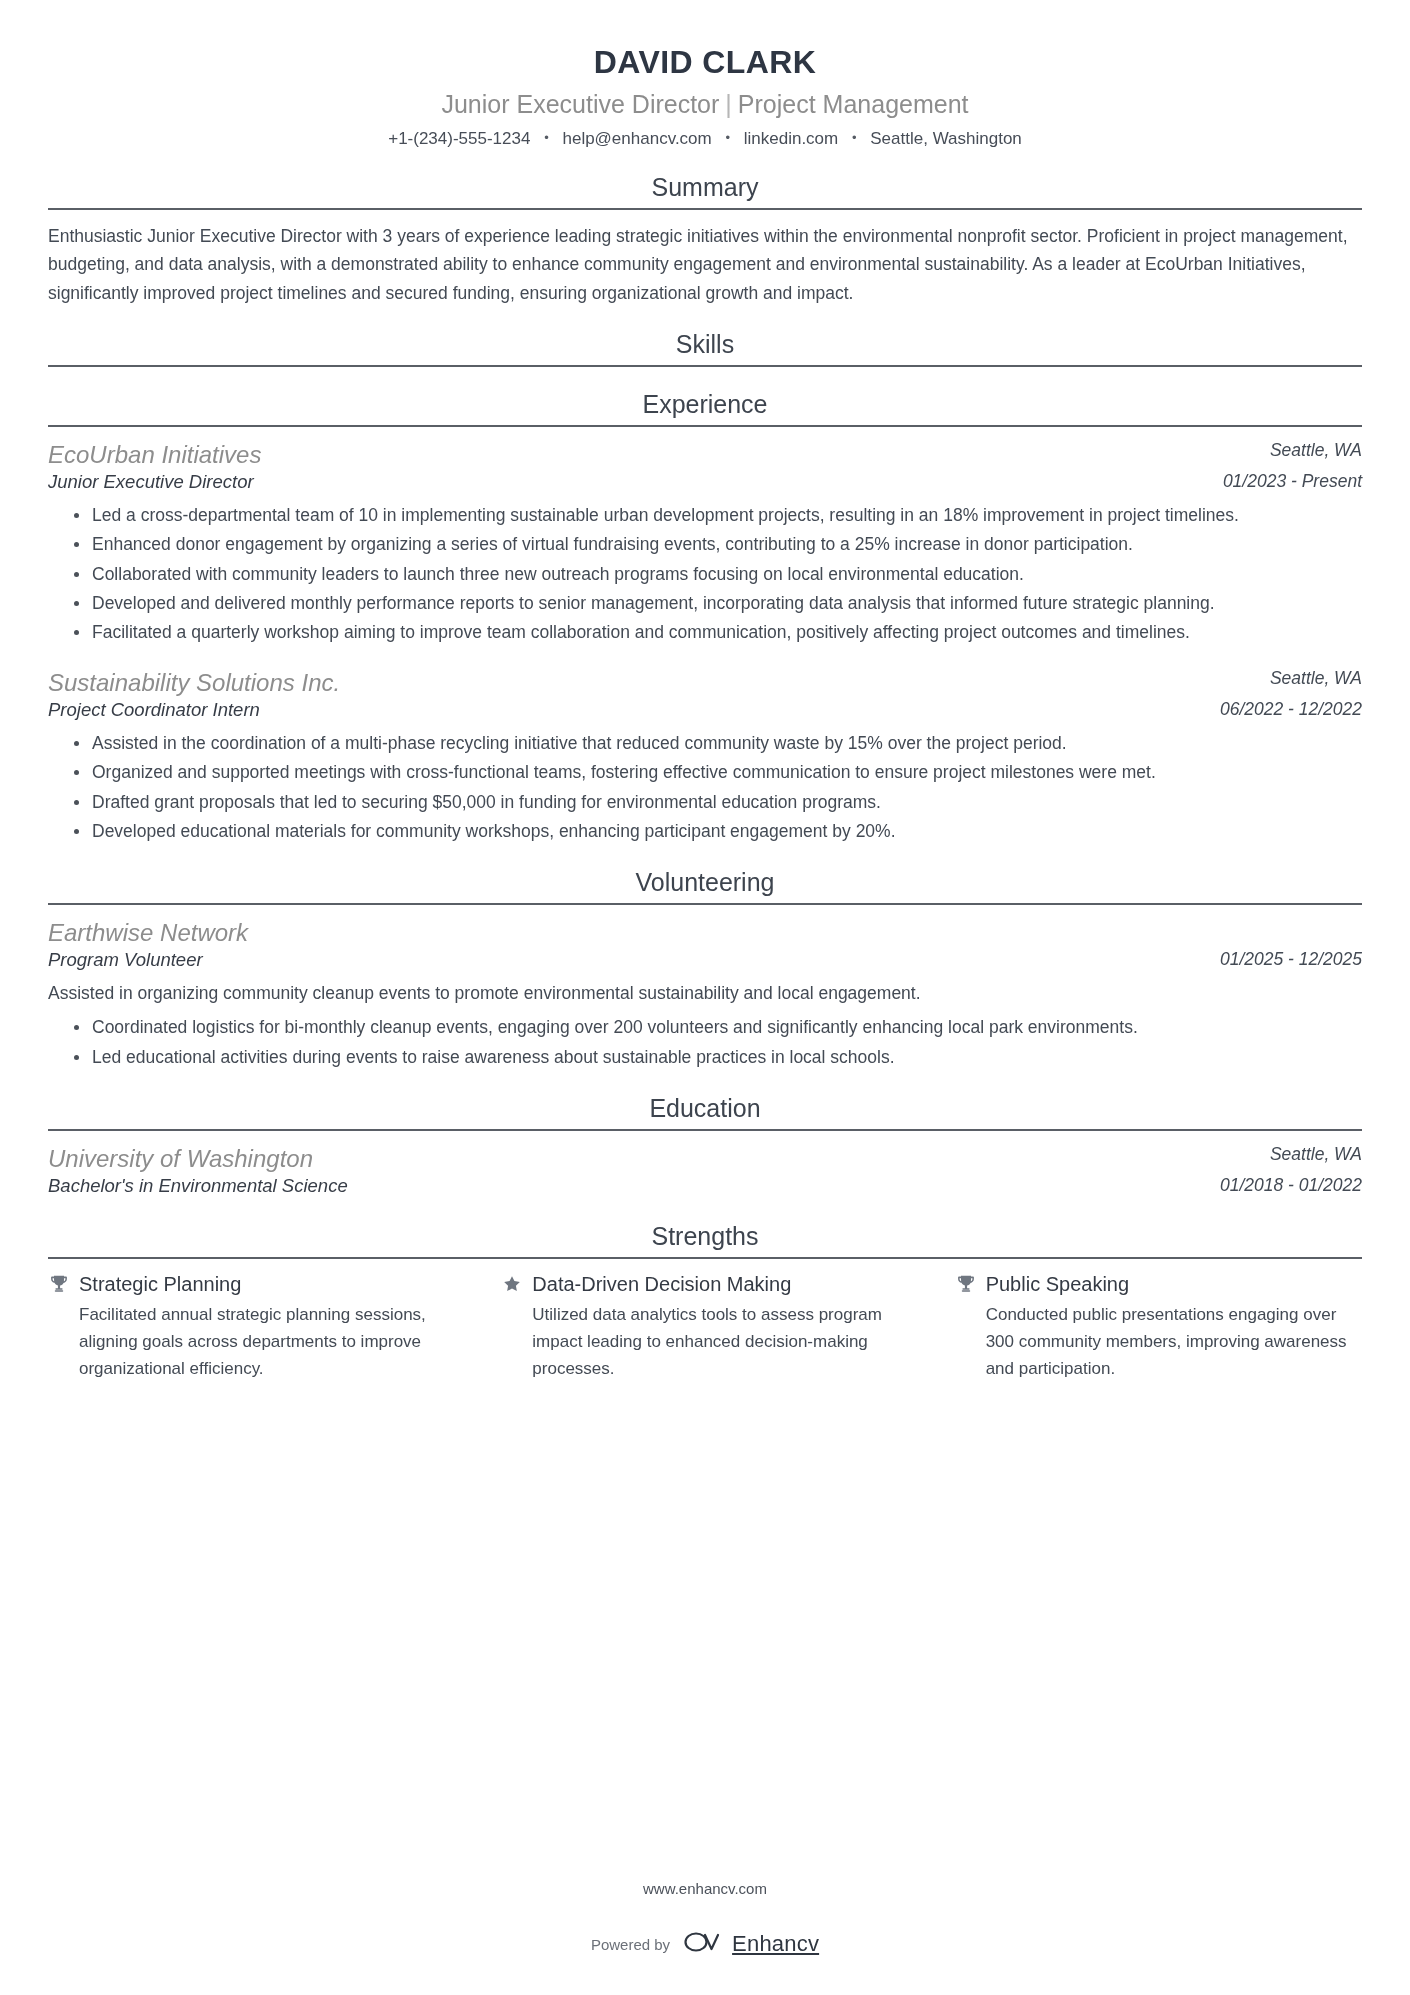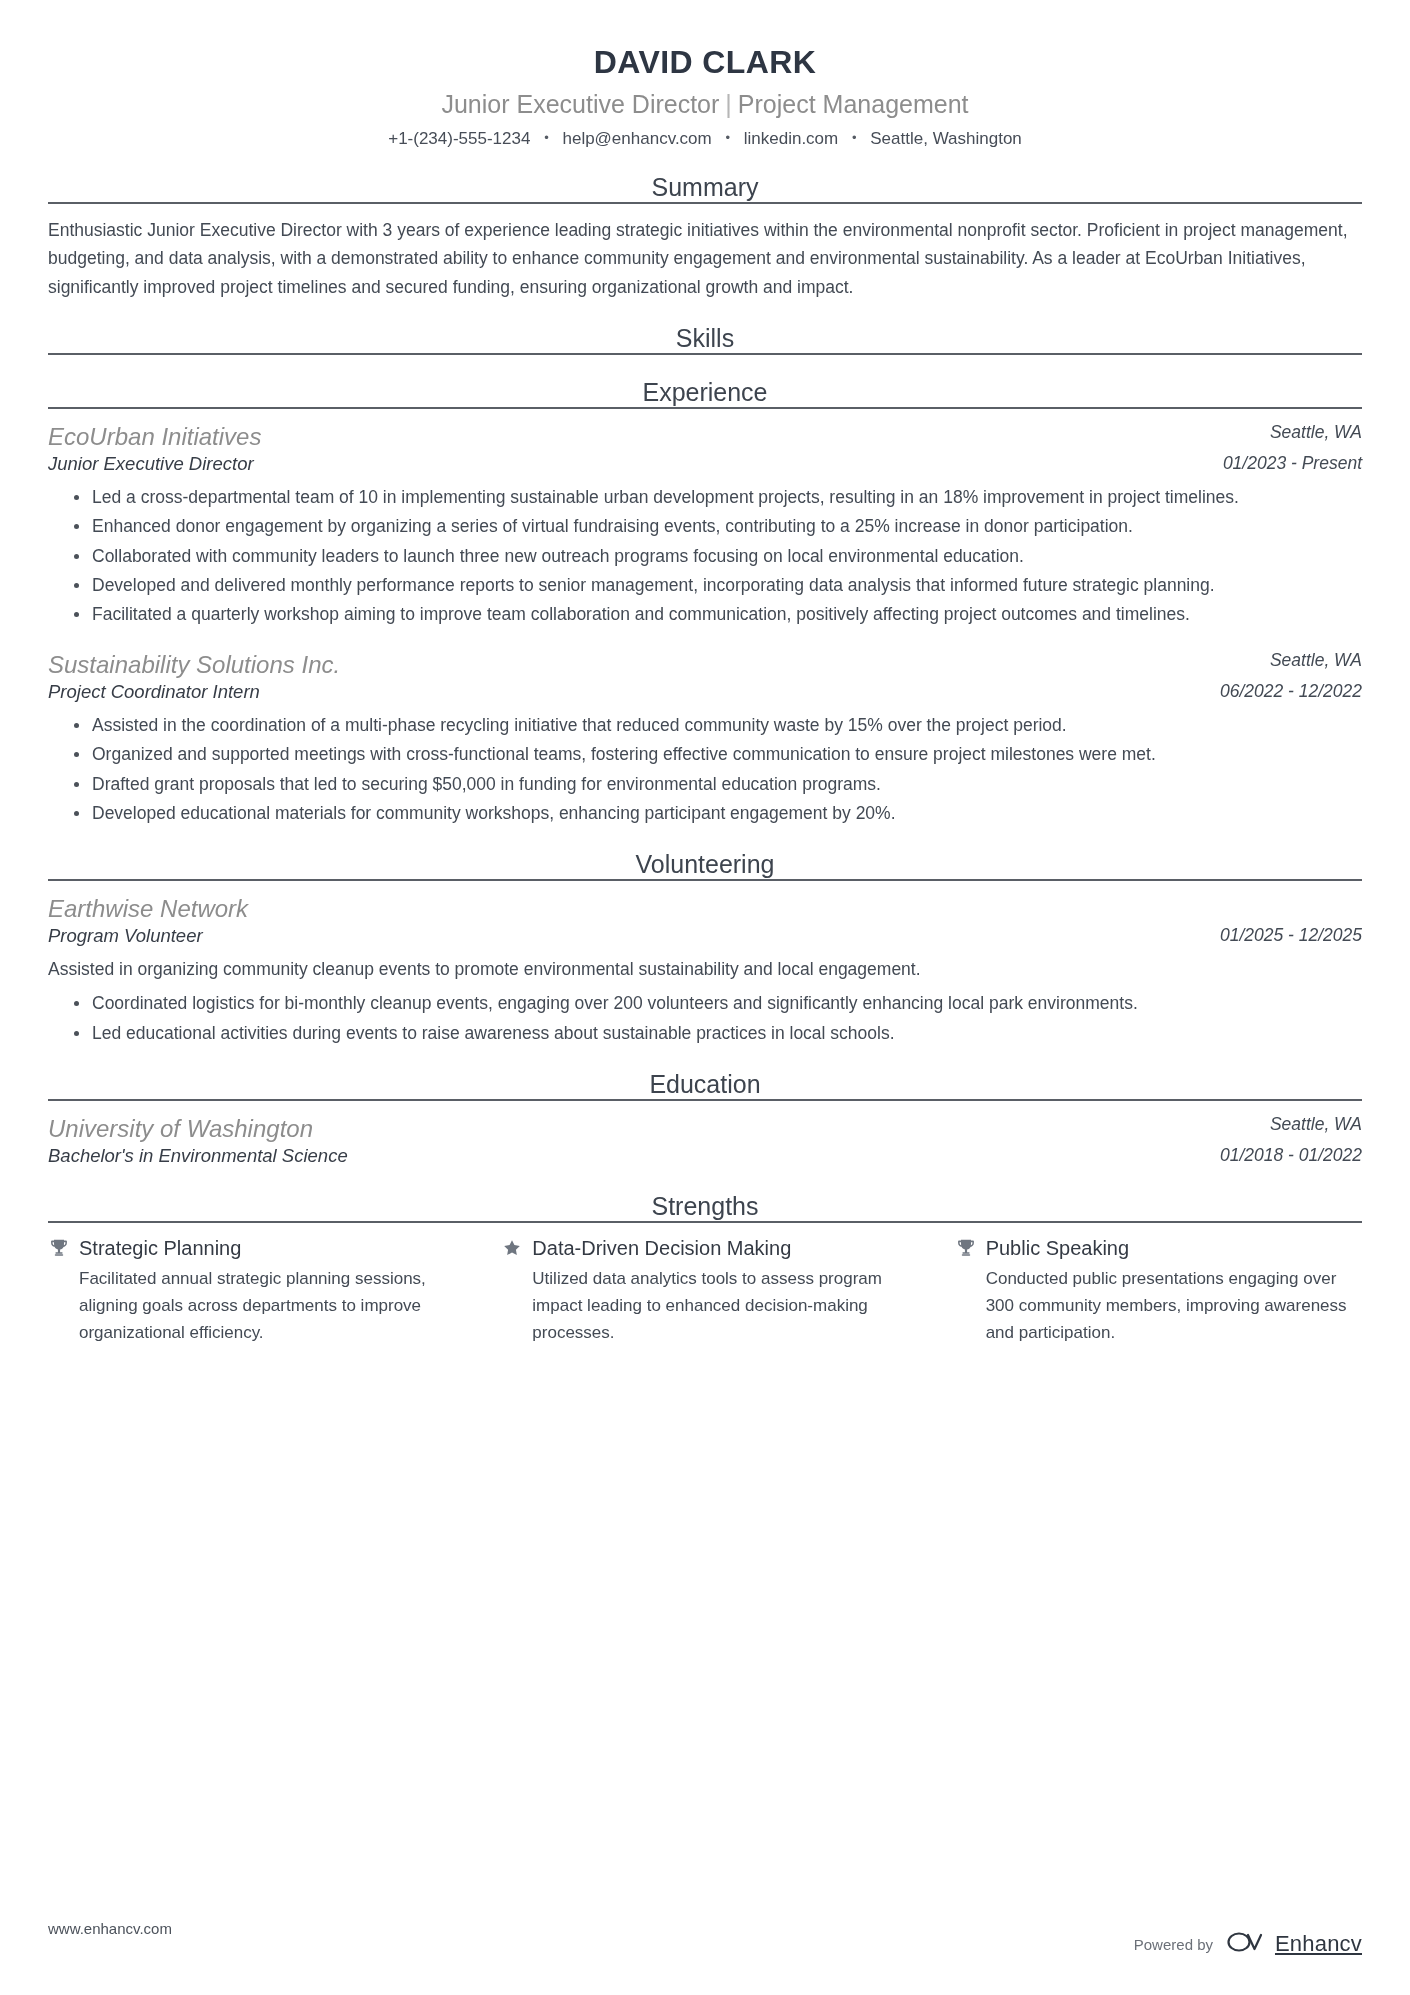--- a/index.html
+++ b/index.html
@@ -63,20 +63,21 @@
 
   
   .section { margin-top: 22px; }
 
   .section-title {
     text-align: center;
     font-size: 25px;
     font-weight: 400;
     color: #3d444e;
     line-height: 1.2;
+    padding-bottom: 6px;
   }
 
   .rule {
     border: 0;
     border-top: 2px solid #5a5f66;
     width: 100%;
     margin-bottom: 12px;
   }
 
   .body-text {
@@ -203,20 +204,21 @@
 
   
   .footer {
     position: absolute;
     left: 48px;
     right: 48px;
     bottom: 36px;
     display: flex;
     align-items: center;
     justify-content: space-between;
+    flex-direction: column;
   }
   .footer-url {
     font-size: 15px;
     color: #4c525b;
   }
   .footer-right {
     display: flex;
     align-items: center;
     gap: 14px;
     margin-top: 32px;

